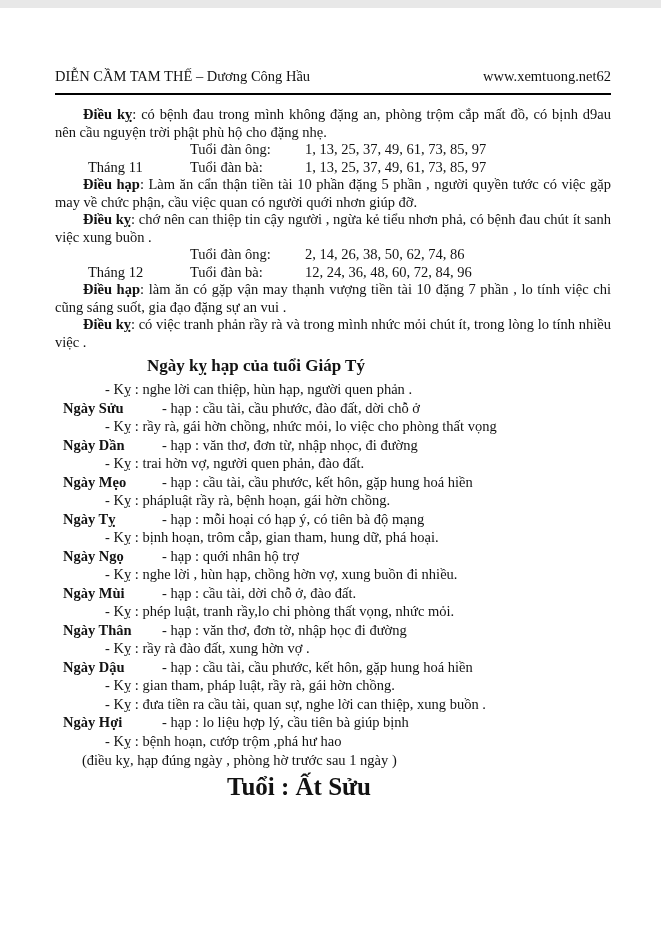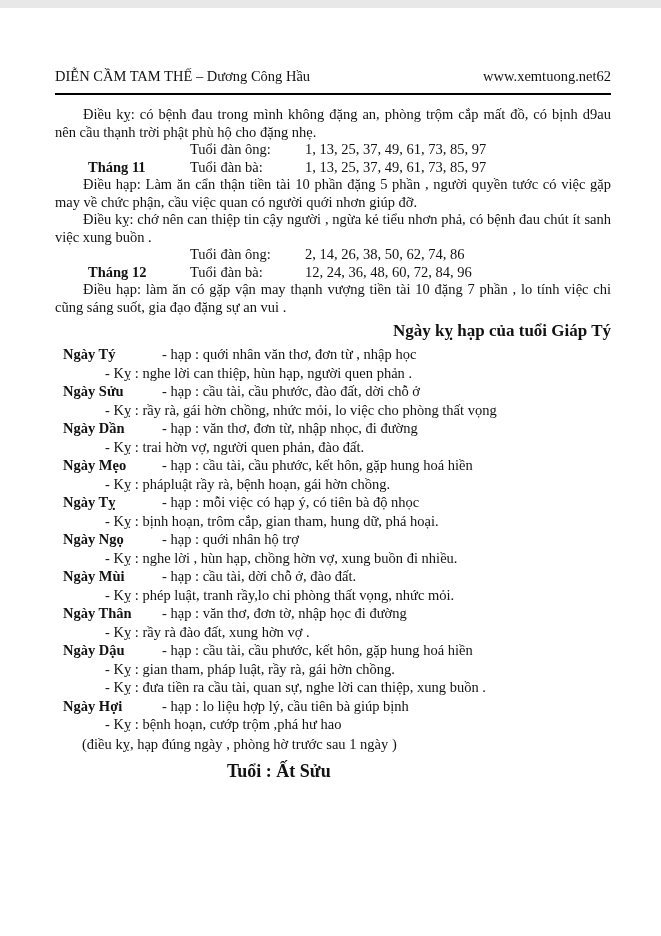--- a/index.html
+++ b/index.html
@@ -15,48 +15,48 @@
     overflow:hidden;
   }
   .page-header{
     display:flex;justify-content:space-between;align-items:baseline;
     border-bottom:2px solid #000;
     padding-bottom:8px;
   }
   .header-right{display:flex;}
   .body{margin-top:11px;}
   p.para{margin:0;text-indent:28px;text-align:justify;line-height:17.5px;}
-  .lbl{font-weight:normal;}
+  .lbl{font-weight:bold;}
   .age-row{line-height:17.5px;white-space:nowrap;}
-  .month-cell{display:inline-block;width:135px;padding-left:33px;font-weight:bold;box-sizing:border-box;}
+  .month-cell{display:inline-block;width:135px;padding-left:33px;font-weight:normal;box-sizing:border-box;}
   .age-label{display:inline-block;width:115px;font-weight:normal;}
-  .days-heading{font-weight:bold;font-size:17px;line-height:22px;margin:4px 0 3px 92px;text-align:right;}
+  .days-heading{font-weight:bold;font-size:17px;line-height:22px;margin:4px 0 3px 92px;}
   .day{line-height:18.5px;}
   .day-line1{margin-left:8px;white-space:nowrap;}
   .day-name{display:inline-block;width:99px;font-weight:bold;}
   .day-line2{margin-left:50px;white-space:nowrap;}
   .note{font-weight:normal;line-height:19px;margin:1px 0 0 27px;}
-  .next-title{font-weight:bold;font-size:18px;line-height:28px;margin:3px 0 0 172px;font-family:Liberation Serif, serif;}
+  .next-title{font-weight:bold;font-size:25px;line-height:28px;margin:3px 0 0 172px;font-family:Liberation Serif, serif;}
 </style>
 </head>
 <body>
 
 <div class="page">
 
   <header class="page-header">
     <span>DIỄN CẦM TAM THẾ – Dương Công Hầu</span>
     <span class="header-right">
       <span>www.xemtuong.net</span>
       <span>62</span>
     </span>
   </header>
 
   <div class="body">
 
-    <p class="para"><span class="lbl">Điều kỵ</span><span>: có bệnh đau trong mình không đặng an, phòng trộm cắp mất đồ, có bịnh d9au nên cầu thạnh trời phật phù hộ cho đặng nhẹ.</span></p>
+    <p class="para"><span class="lbl">Điều kỵ</span><span>: có bệnh đau trong mình không đặng an, phòng trộm cắp mất đồ, có bịnh d9au nên cầu nguyện trời phật phù hộ cho đặng nhẹ.</span></p>
 
     <div class="age-row">
       <span class="month-cell"></span><span class="age-label">Tuổi đàn ông:</span><span>1, 13, 25, 37, 49, 61, 73, 85, 97</span>
     </div>
     <div class="age-row">
       <span class="month-cell">Tháng 11</span><span class="age-label">Tuổi đàn bà:</span><span>1, 13, 25, 37, 49, 61, 73, 85, 97</span>
     </div>
 
     <p class="para"><span class="lbl">Điều hạp</span><span>: Làm ăn cẩn thận tiền tài 10  phần đặng 5 phần , người quyền tước có việc gặp may về chức phận, cầu việc quan có người quới nhơn giúp đỡ.</span></p>
 
@@ -64,41 +64,41 @@
 
     <div class="age-row">
       <span class="month-cell"></span><span class="age-label">Tuổi đàn ông:</span><span>2, 14, 26, 38, 50, 62, 74, 86</span>
     </div>
     <div class="age-row">
       <span class="month-cell">Tháng 12</span><span class="age-label">Tuổi đàn bà:</span><span>12, 24, 36, 48, 60, 72, 84, 96</span>
     </div>
 
     <p class="para"><span class="lbl">Điều hạp</span><span>: làm ăn có gặp vận may thạnh vượng tiền tài 10 đặng 7 phần , lo tính việc chi cũng sáng suốt, gia đạo đặng sự an vui .</span></p>
 
+    <p class="para"><span class="lbl">Điều kỵ</span><span>: có việc tranh phản rầy rà và trong mình nhức mỏi chút ít, trong lòng lo tính nhiều việc .</span></p>
 
     <div class="days-heading">Ngày kỵ hạp của tuổi Giáp Tý</div>
 
     <div class="day">
-      <div class="day-line1"><span class="day-name">Ngày Tý</span><span>- hạp : quới nhân văn thơ,  đơn từ , nhập học</span></div>
       <div class="day-line2">- Kỵ  : nghe lời can thiệp, hùn hạp, người quen phản .</div>
     </div>
     <div class="day">
       <div class="day-line1"><span class="day-name">Ngày Sửu</span><span>- hạp : cầu tài, cầu phước, đào đất, dời chỗ ở</span></div>
       <div class="day-line2">- Kỵ  : rầy rà, gái hờn chồng, nhức mỏi, lo việc cho phòng thất vọng</div>
     </div>
     <div class="day">
       <div class="day-line1"><span class="day-name">Ngày Dần</span><span>- hạp : văn thơ, đơn từ, nhập nhọc, đi đường</span></div>
       <div class="day-line2">- Kỵ  : trai hờn vợ, người quen phản, đào đất.</div>
     </div>
     <div class="day">
       <div class="day-line1"><span class="day-name">Ngày Mẹo</span><span>- hạp : cầu tài, cầu phước, kết hôn, gặp hung hoá hiền</span></div>
       <div class="day-line2">- Kỵ  : phápluật rầy rà, bệnh hoạn, gái hờn chồng.</div>
     </div>
     <div class="day">
-      <div class="day-line1"><span class="day-name">Ngày Tỵ</span><span>- hạp : mỗi việc có hạp ý, có tiên bà độ nhọc</span></div>
+      <div class="day-line1"><span class="day-name">Ngày Tỵ</span><span>- hạp : mỗi hoại có hạp ý, có tiên bà độ mạng</span></div>
       <div class="day-line2">- Kỵ  : bịnh hoạn, trôm cắp, gian tham, hung dữ, phá hoại.</div>
     </div>
     <div class="day">
       <div class="day-line1"><span class="day-name">Ngày Ngọ</span><span>- hạp : quới nhân hộ trợ</span></div>
       <div class="day-line2">- Kỵ  : nghe lời , hùn hạp, chồng hờn vợ, xung buồn đi nhiều.</div>
     </div>
     <div class="day">
       <div class="day-line1"><span class="day-name">Ngày Mùi</span><span>- hạp : cầu tài, dời chỗ ở, đào đất.</span></div>
       <div class="day-line2">- Kỵ  : phép luật, tranh rầy,lo chi phòng thất vọng, nhức mỏi.</div>
     </div>

